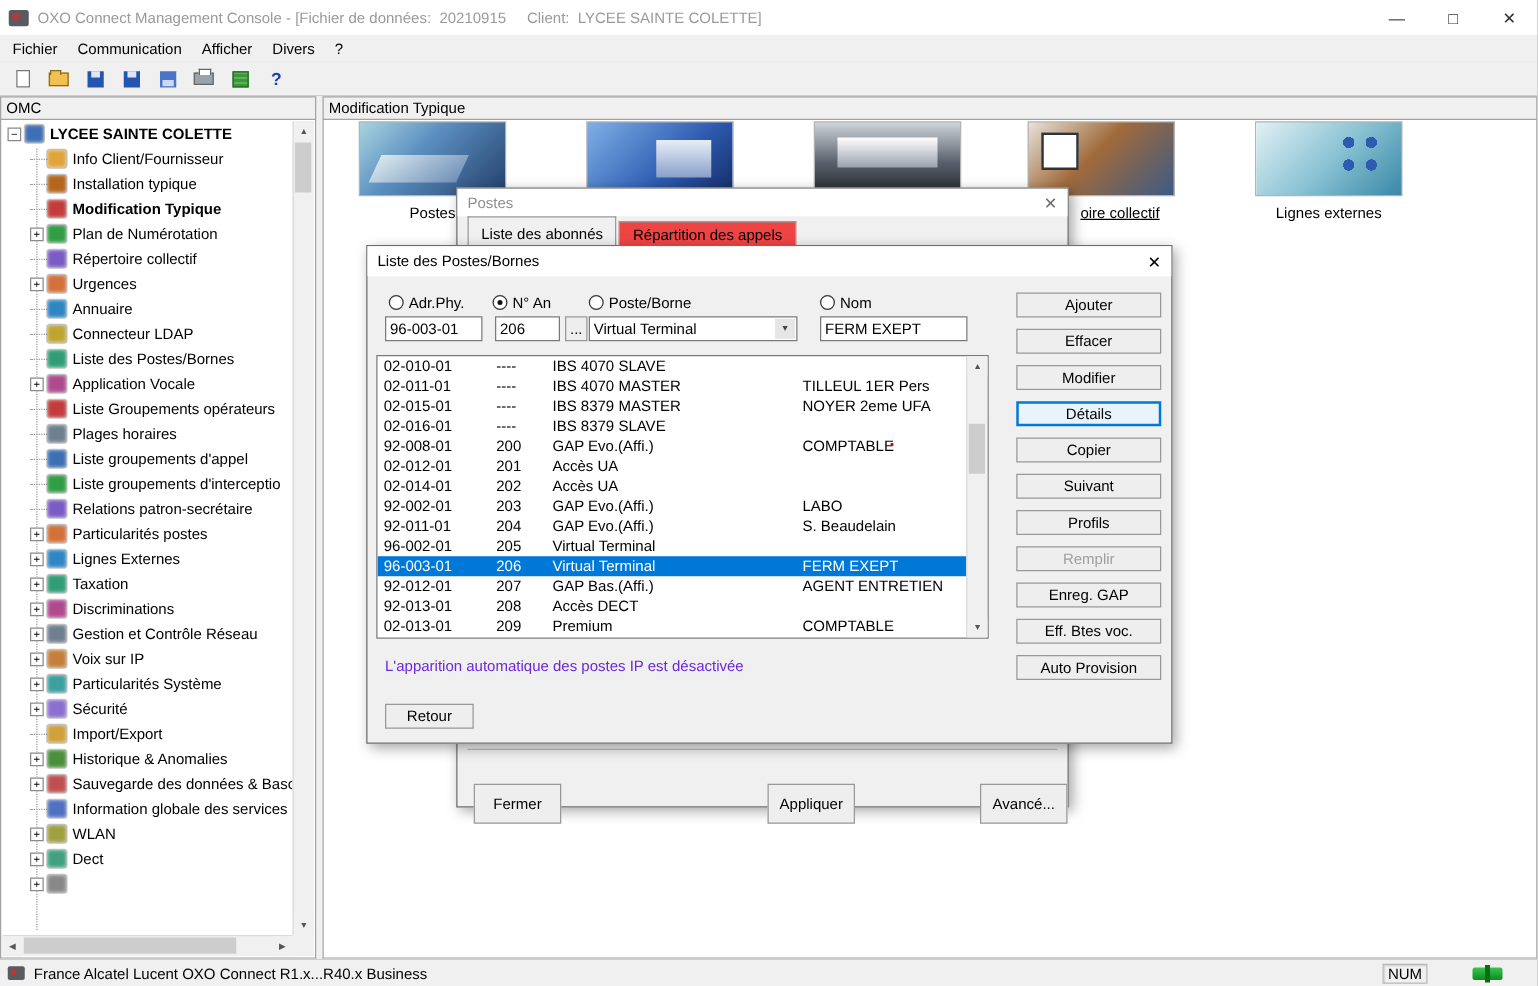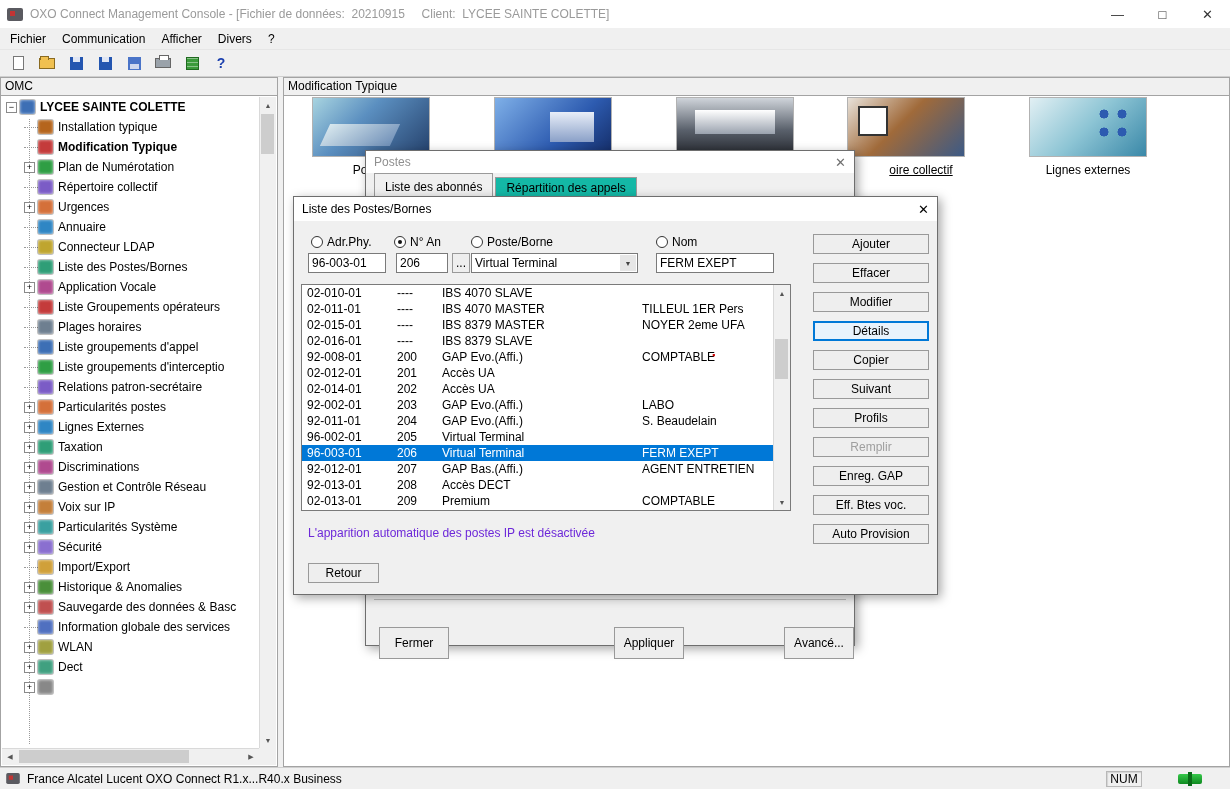--- a/index.html
+++ b/index.html
@@ -28,21 +28,21 @@
   .ic-2::after, .ic-3::after { content:''; position:absolute; left:3px; top:0; width:7px; height:5px; background:#dfe6f5; }
   .ic-4 { width:13px; height:13px; background:#4a74c8; position:relative; }
   .ic-4::after { content:''; position:absolute; left:2px; bottom:1px; width:9px; height:5px; background:#cfd8ee; }
   .ic-5 { width:16px; height:10px; background:#9aa2aa; border:1px solid #666; position:relative; }
   .ic-5::before { content:''; position:absolute; left:3px; top:-4px; width:8px; height:4px; background:#fff; border:1px solid #666; border-bottom:none; }
   .ic-6 { width:13px; height:13px; background:#3a9a3a; border:1px solid #1f6a1f; background-image:linear-gradient(#ffffff66 1px, transparent 1px); background-size:100% 4px; }
   .ic-7::after { content:'?'; color:#1a3fae; font-weight:bold; font-size:14px; }
 
   
   .main { position:absolute; top:77px; left:0; right:0; bottom:22px; display:flex; }
-  .left-panel { position:relative; width:278px; flex:0 0 auto; }
+  .left-panel { position:relative; width:253px; flex:0 0 auto; }
   .splitter { width:5px; background:#f0f0f0; flex:0 0 auto; }
   .right-panel { position:relative; flex:1; }
   .panel-header { height:19px; line-height:17px; background:#f0f0f0; border:1px solid #a3a3a3; padding-left:4px; font-size:12px; }
 
   
   .tree-area { position:absolute; top:19px; left:0; right:0; bottom:0; background:#fff; border:1px solid #a3a3a3; border-top:none; }
   .tree { position:absolute; top:1px; left:1px; right:18px; bottom:18px; overflow:hidden; white-space:nowrap; }
   .tree::before { content:''; position:absolute; left:27px; top:22px; bottom:4px; border-left:1px dotted #9a9a9a; }
   .tree-item { height:20px; display:flex; align-items:center; position:relative; }
   .tree-item.lvl0 { padding-left:4px; }
@@ -84,21 +84,21 @@
   .tile-3 .tile-label { padding-left:30px; }
 
   
   .dialog { position:absolute; background:#f0f0f0; border:1px solid #6e6e6e; box-shadow:3px 3px 10px rgba(0,0,0,.35); }
   .dlg-title { height:24px; background:#fff; display:flex; align-items:center; padding:0 8px; font-size:12px; }
   .dlg-close { margin-left:auto; font-size:13px; }
   .postes-dialog { left:365px; top:150px; width:490px; height:496px; z-index:5; }
   .postes-dialog .dlg-title { height:22px; color:#8f8f8f; }
   .postes-dialog .dlg-close { color:#707070; }
   .tabs { position:absolute; top:22px; left:8px; height:24px; display:flex; align-items:flex-end; }
-  .tab { height:20px; padding:3px 10px 0 10px; border:1px solid #9a9a9a; border-bottom:none; background:#14b8a6; margin-right:2px; font-size:12px; }
+  .tab { height:20px; padding:3px 10px 0 10px; border:1px solid #9a9a9a; border-bottom:none; background:#ef4444; margin-right:2px; font-size:12px; }
   .tab.active { height:24px; padding-top:6px; background:#f0f0f0; }
   .postes-line { position:absolute; left:8px; right:8px; top:448px; border-top:1px solid #bdbdbd; }
 
   .list-dialog { left:293px; top:196px; width:645px; height:399px; z-index:10; }
   .list-dialog .dlg-title { color:#000; }
 
   .btn { position:absolute; font-family:"Liberation Sans",sans-serif; font-size:12px; background:#eeeeee; border:1px solid #999; height:20px; text-align:center; line-height:17px; }
   .btn.focused { border:2px solid #0078d7; background:#e9f3fc; }
   .btn.disabled { color:#9f9f9f; }
   .postes-btn { top:476px; width:70px; height:32px; }
@@ -183,20 +183,25 @@
 
   <div class="main">
     <div class="left-panel">
       <div class="panel-header">OMC</div>
       <div class="tree-area">
         <div class="tree" id="tree">
             <div class="tree-item lvl0">
               <span class="expand">−</span>
               <span class="tree-ic" style="background: rgb(61, 111, 181);"></span>
               <span class="tree-label">LYCEE SAINTE COLETTE</span>
+            </div>
+            <div class="tree-item lvl1">
+              <span class="expand-spacer"></span>
+              <span class="tree-ic" style="background: rgb(224, 165, 58);"></span>
+              <span class="tree-label">Info Client/Fournisseur</span>
             </div>
             <div class="tree-item lvl1">
               <span class="expand-spacer"></span>
               <span class="tree-ic" style="background: rgb(181, 101, 29);"></span>
               <span class="tree-label">Installation typique</span>
             </div>
             <div class="tree-item lvl1 sel">
               <span class="expand-spacer"></span>
               <span class="tree-ic" style="background: rgb(196, 59, 59);"></span>
               <span class="tree-label">Modification Typique</span>

